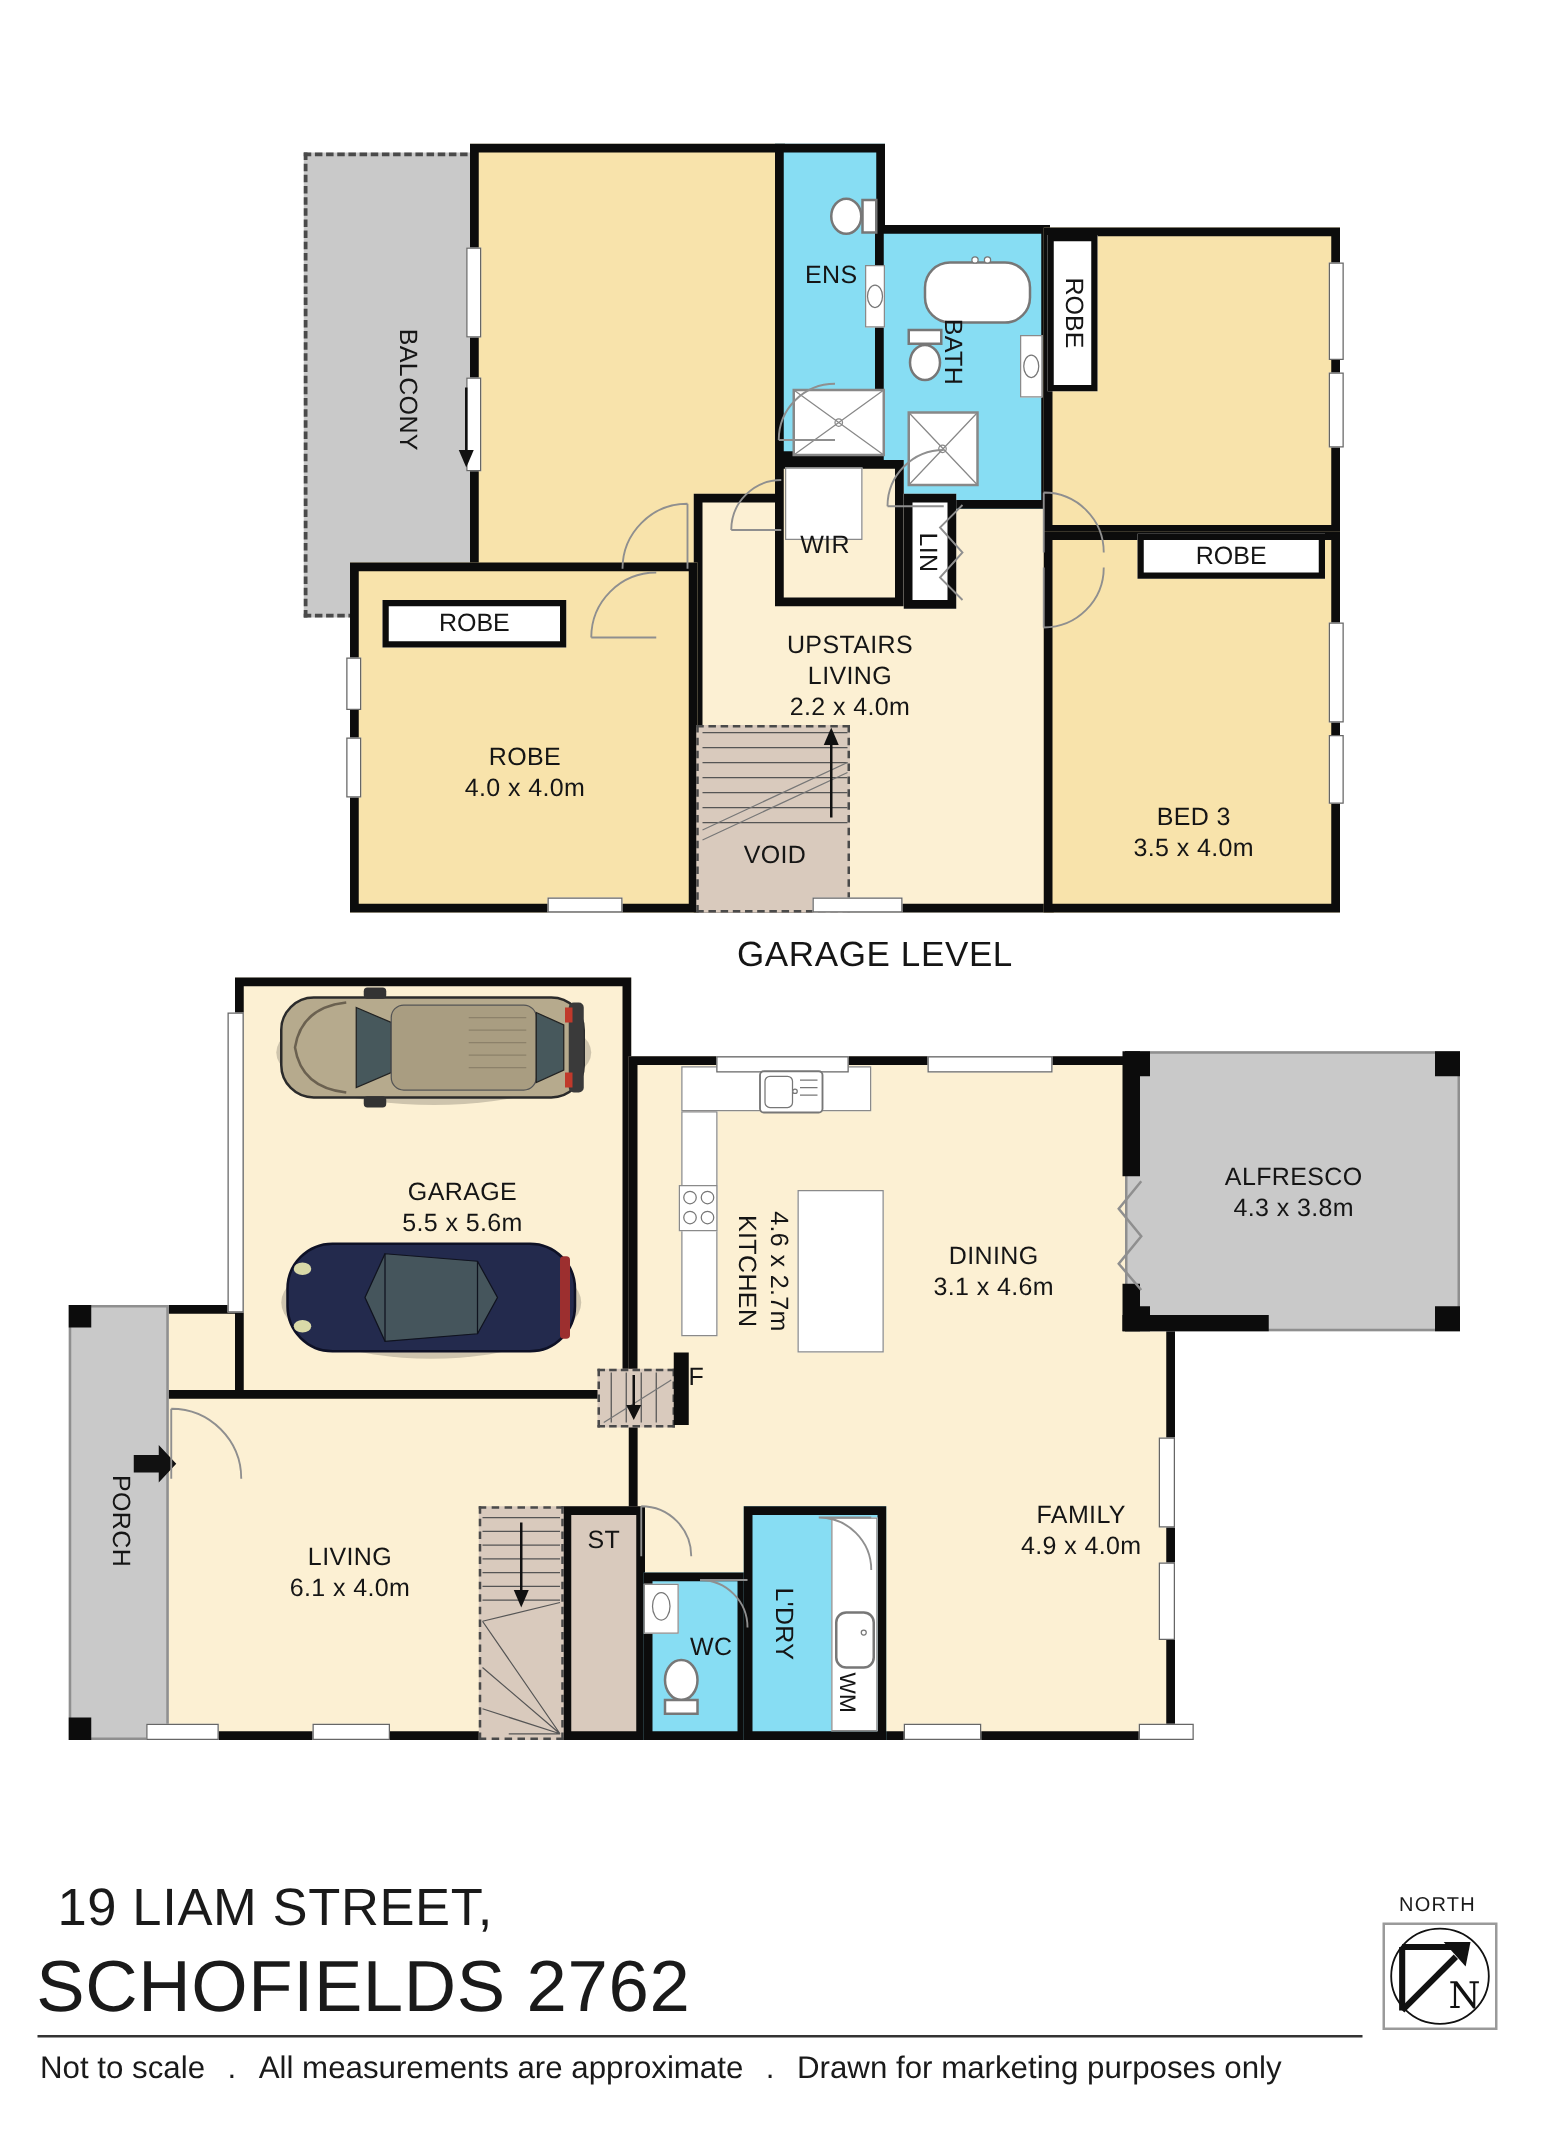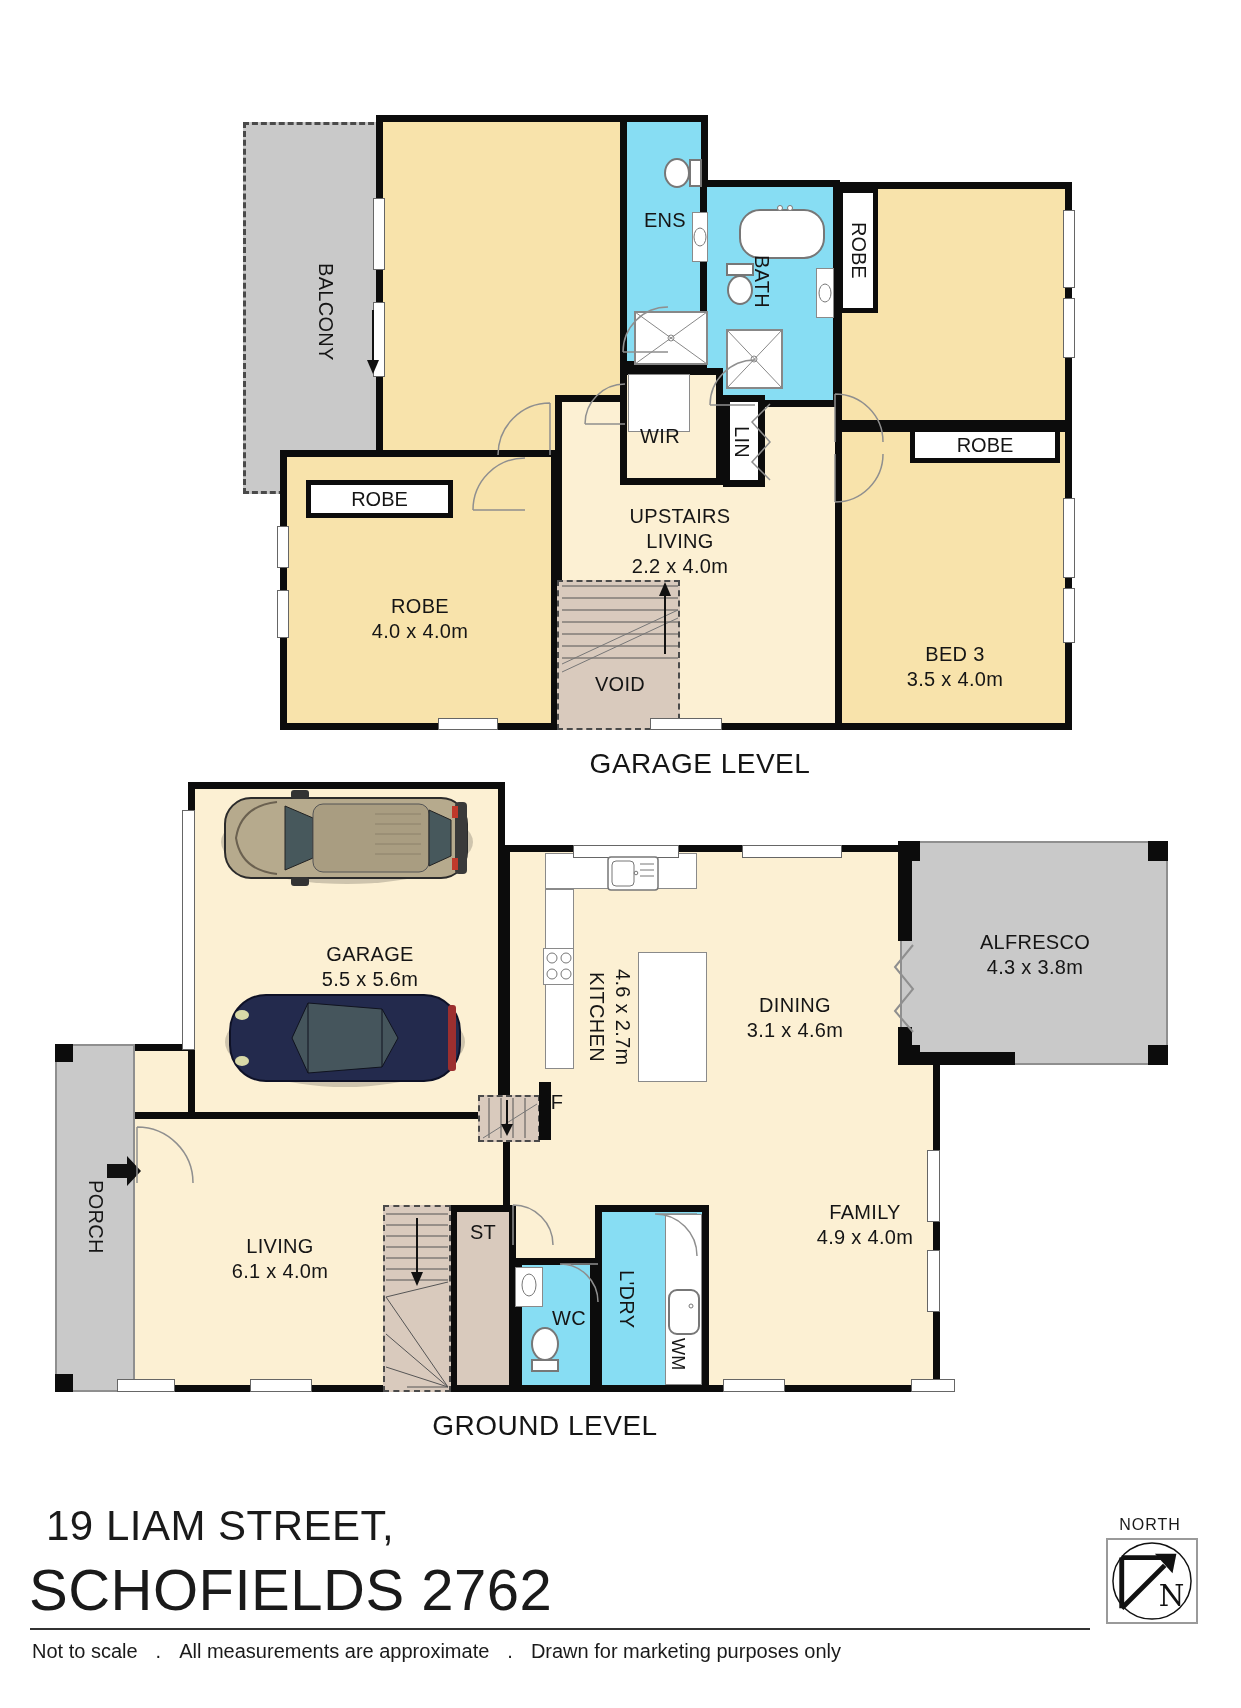--- a/index.html
+++ b/index.html
@@ -19,21 +19,21 @@
   .wall { position:absolute; background:#0c0c0c; z-index:4; }
   .post { position:absolute; background:#0c0c0c; z-index:3; }
   .counter { position:absolute; background:#fff; border:1px solid #8a8a8a; z-index:2; }
   .lbl { position:absolute; font-size:20px; line-height:1.25; text-align:center; z-index:6; color:#151515; letter-spacing:.3px; white-space:nowrap; }
   .v   { writing-mode:vertical-rl; text-orientation:mixed; white-space:nowrap; }
   .leveltitle { position:absolute; font-size:28px; letter-spacing:.5px; color:#151515; z-index:6; text-align:center; }
   svg.overlay { position:absolute; left:0; top:0; z-index:5; pointer-events:none; }
   .addr1 { position:absolute; left:46px; top:1502px; font-size:42px; color:#1a1a1a; letter-spacing:.5px; }
   .addr2 { position:absolute; left:29px; top:1556px; font-size:58px; color:#1a1a1a; letter-spacing:.5px; }
   .rule  { position:absolute; left:30px; top:1628px; width:1060px; border-top:2px solid #333; }
-  .disc  { position:absolute; left:32px; top:1640px; width:1080px; font-size:20px; color:#1a1a1a; }
+  .disc  { position:absolute; left:32px; top:1640px; width:1080px; font-size:25px; color:#1a1a1a; }
   .disc span { margin-right:18px; }
   .northlbl { position:absolute; left:1100px; top:1516px; width:100px; text-align:center; font-size:16px; letter-spacing:1px; color:#1a1a1a; z-index:6; }
   .northbox { position:absolute; left:1106px; top:1538px; width:92px; height:86px; background:#fff; border:2px solid #9a9a9a; z-index:6; }
 </style>
 </head>
 <body>
 
 <div id="canvas">
 
   <div class="level" id="l1" style="left:240px; top:112px; width:832px; height:618px;">
@@ -300,21 +300,20 @@
       <div>6.1 x 4.0m</div>
     </div>
     <div class="lbl v" style="left:27px; top:360px; width:26px; height:150px;">PORCH</div>
     <div class="lbl" style="left:402px; top:438px; width:52px;">ST</div>
     <div class="lbl" style="left:492px; top:524px; width:44px;">WC</div>
     <div class="lbl v" style="left:558px; top:470px; width:26px; height:95px;">L'DRY</div>
     <div class="lbl v" style="left:612px; top:545px; width:22px; height:55px; font-size:18px;">WM</div>
     <div class="lbl" style="left:490px; top:308px; width:24px;">F</div>
   </div>
 
-  <div class="leveltitle" style="left:385px; top:1410px; width:320px;">GROUND LEVEL</div>
 
   <div class="addr1">19 LIAM STREET,</div>
   <div class="addr2">SCHOFIELDS 2762</div>
   <div class="rule"></div>
   <div class="disc">
     <span>Not to scale</span><span>.</span><span>All measurements are approximate</span><span>.</span><span>Drawn for marketing purposes only</span>
   </div>
 
   <div class="northlbl">NORTH</div>
   <div class="northbox">

